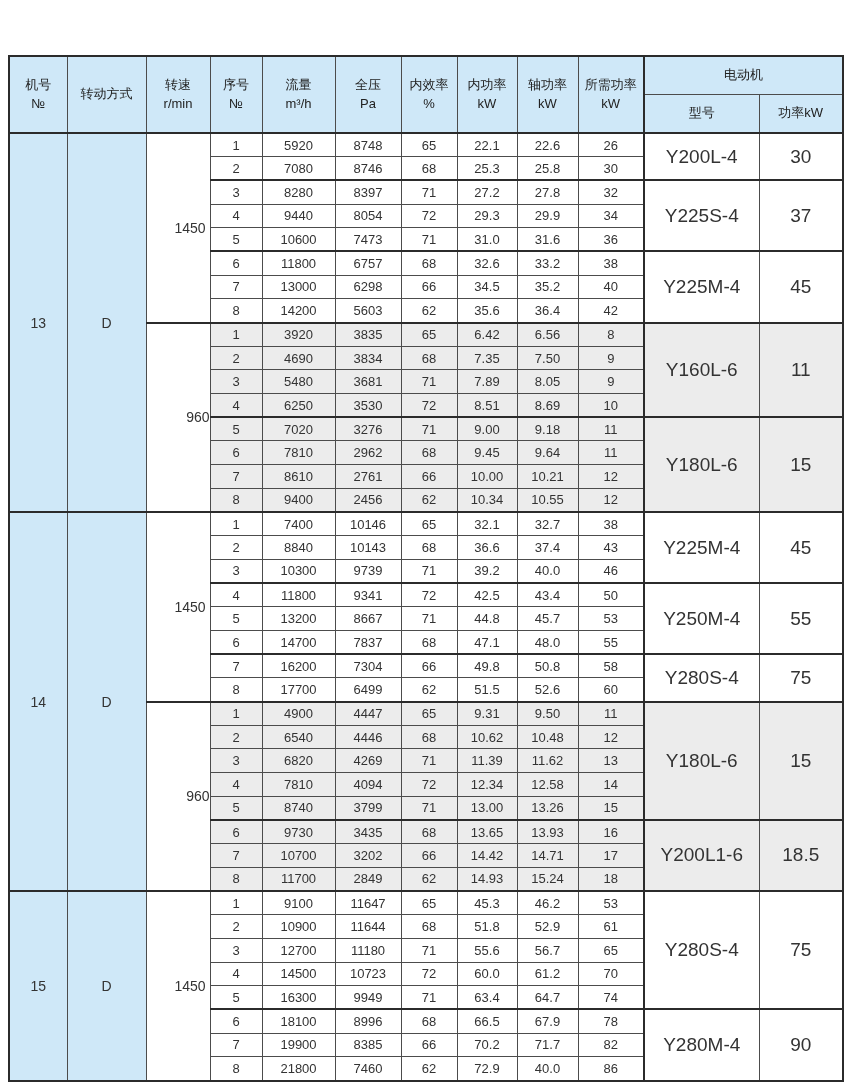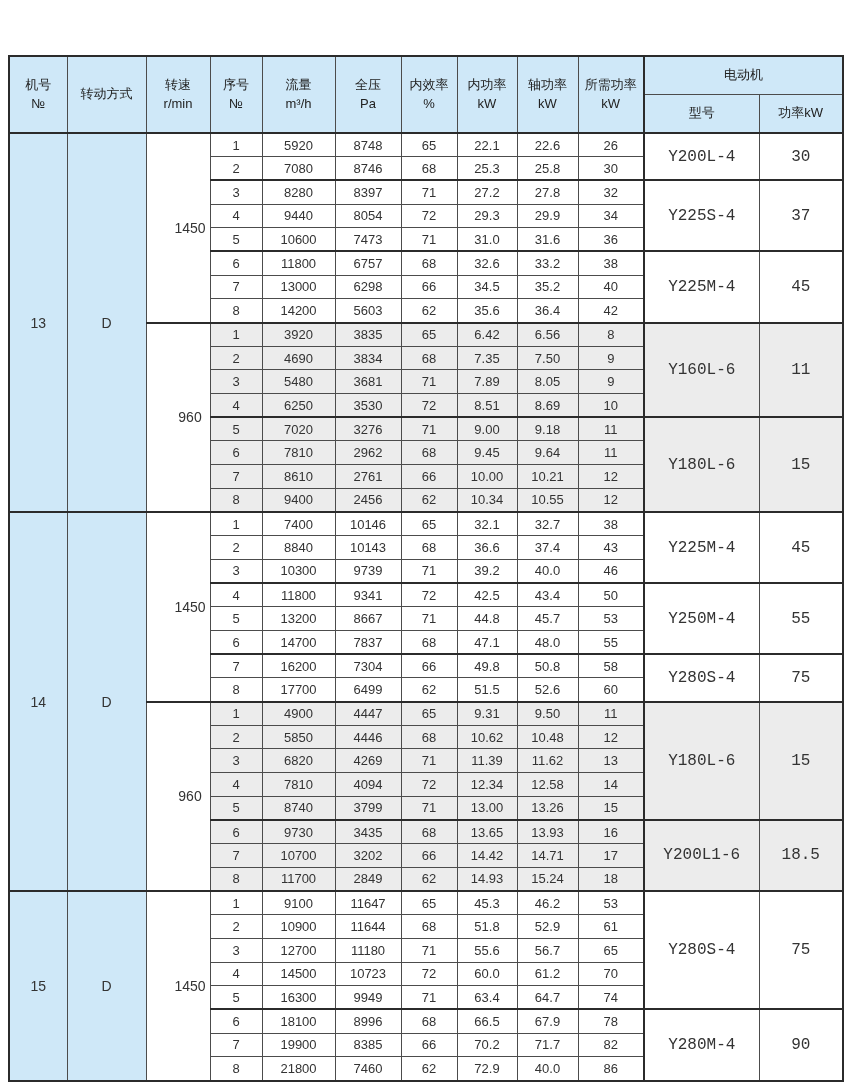--- a/index.html
+++ b/index.html
@@ -15,22 +15,22 @@
            color:#222;white-space:pre-line;line-height:1.45;}
   thead tr.h1{height:38px;padding-left:47px;}
   thead tr.h2{height:39px;}
   thead tr.h2 th{border-top:1px solid #4c4c4c;margin-top:6px;}
   th.motor-span,th.model-h,td.model-cell{border-left:2px solid var(--border-dark,#2b2b2b);}
   tbody tr{height:23.7px;}
   tbody td{font-size:13px;background:#fff;}
   tr.shaded td{background:var(--shaded-bg,#ececec);}
   tbody td.machine-cell,tbody td.drive-cell{background:var(--header-bg,#cfe8f8);font-size:14px;}
   tbody td.speed-cell{background:#fff;font-size:14px;padding-left:24px;}
-  tbody tr.shaded td.speed-cell{background:#fff;}
-  tbody td.model-cell,tbody td.mpower-cell{font-size:16px;font-family:Liberation Mono, monospace;}
+  tbody tr.shaded td.speed-cell{background:#fff;text-align:right;}
+  tbody td.model-cell,tbody td.mpower-cell{font-size:19px;}
   tr.grp-start td{border-top:2px solid var(--border-dark,#2b2b2b);}
   thead tr.h1 th{border-top:2px solid var(--border-dark,#2b2b2b);}
 </style>
 </head>
 <body>
 
 <div class="page">
 
   <table class="perf">
     <colgroup>
@@ -322,21 +322,21 @@
           <td class="num-cell">4447</td>
           <td class="num-cell">65</td>
           <td class="num-cell">9.31</td>
           <td class="num-cell">9.50</td>
           <td class="num-cell">11</td>
           <td class="model-cell" rowspan="5">Y180L-6</td>
           <td class="mpower-cell" rowspan="5">15</td>
         </tr>
         <tr class="shaded">
           <td class="num-cell">2</td>
-          <td class="num-cell">5850</td>
+          <td class="num-cell">6540</td>
           <td class="num-cell">4446</td>
           <td class="num-cell">68</td>
           <td class="num-cell">10.62</td>
           <td class="num-cell">10.48</td>
           <td class="num-cell">12</td>
         </tr>
         <tr class="shaded">
           <td class="num-cell">3</td>
           <td class="num-cell">6820</td>
           <td class="num-cell">4269</td>

